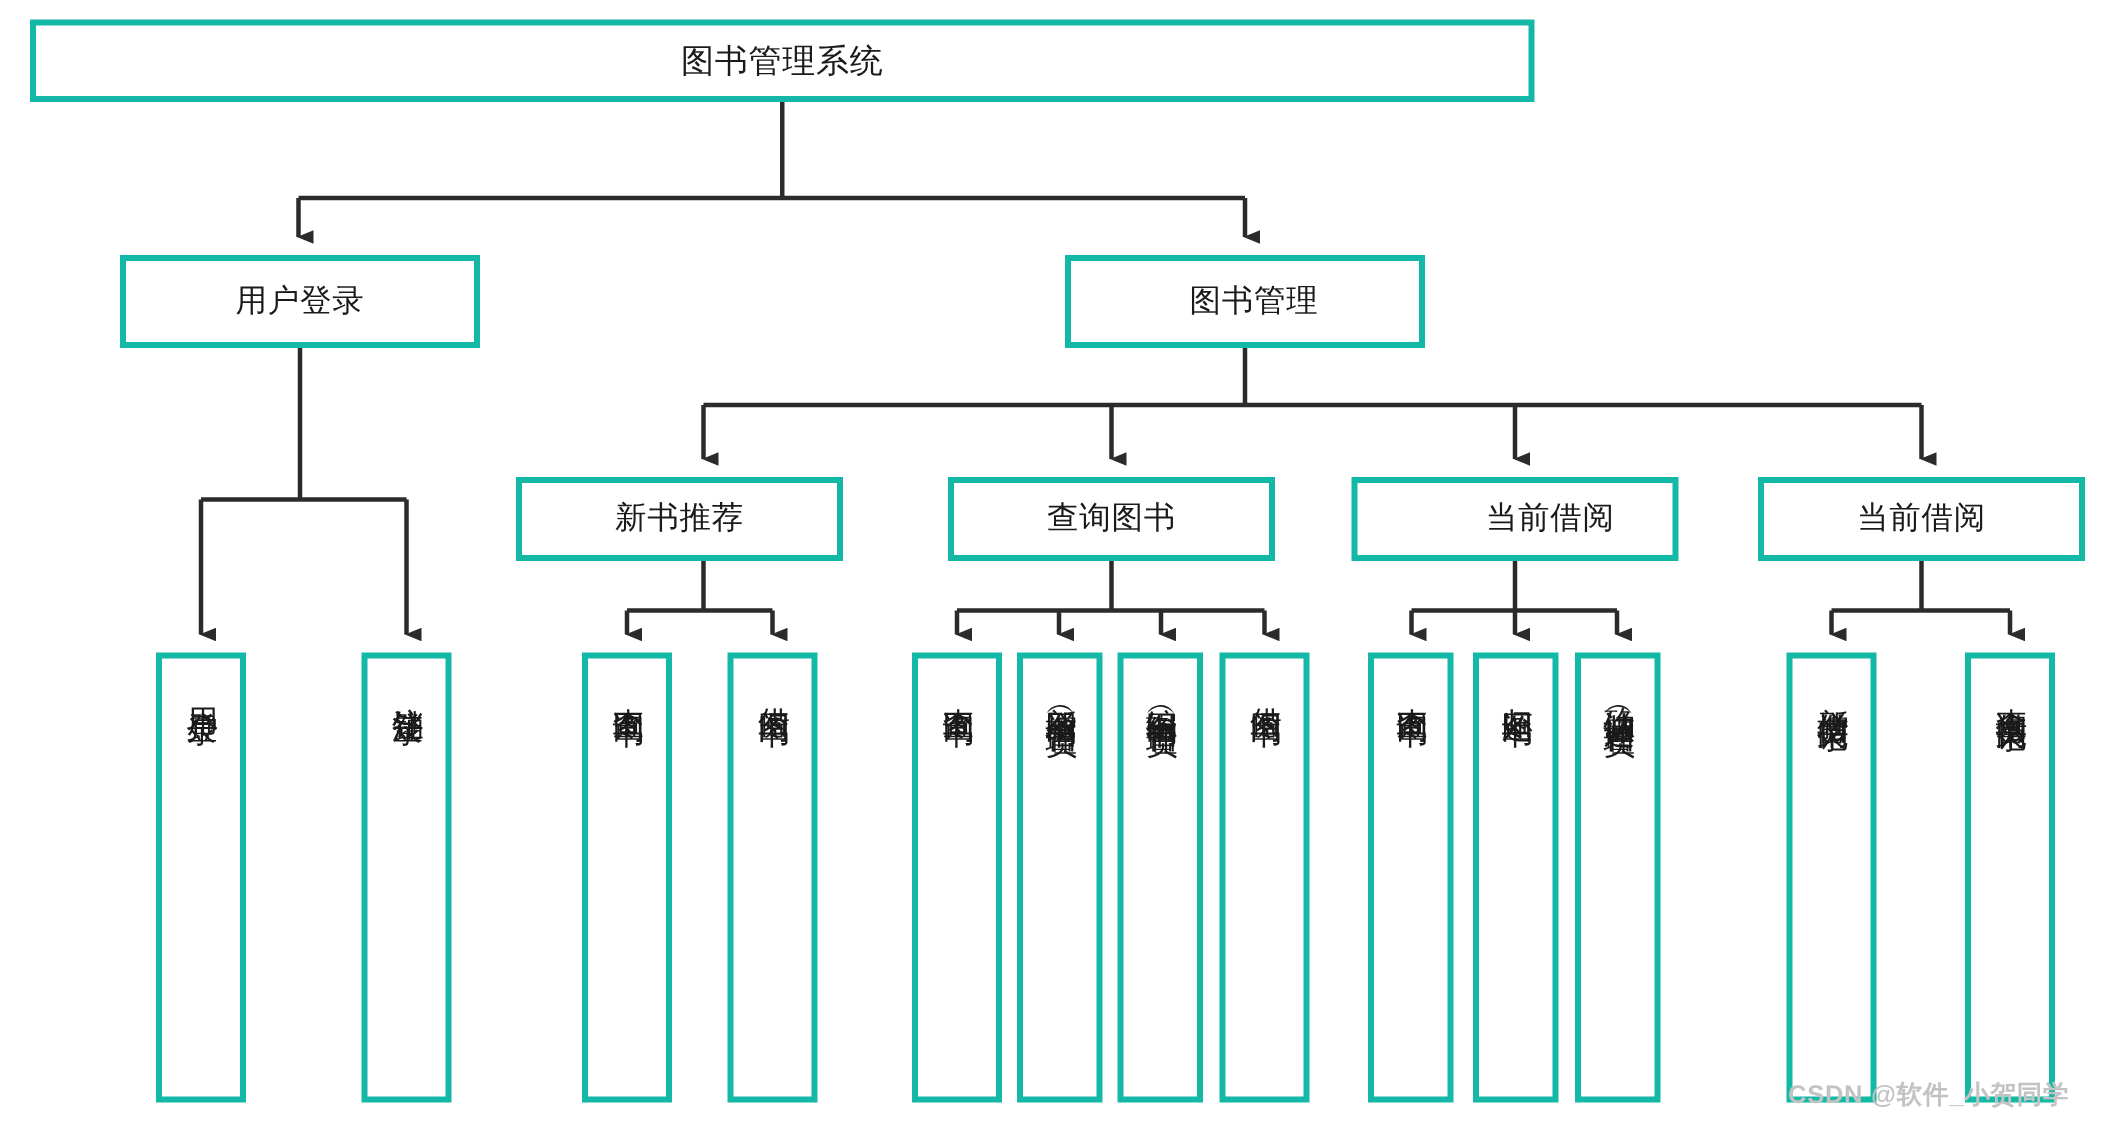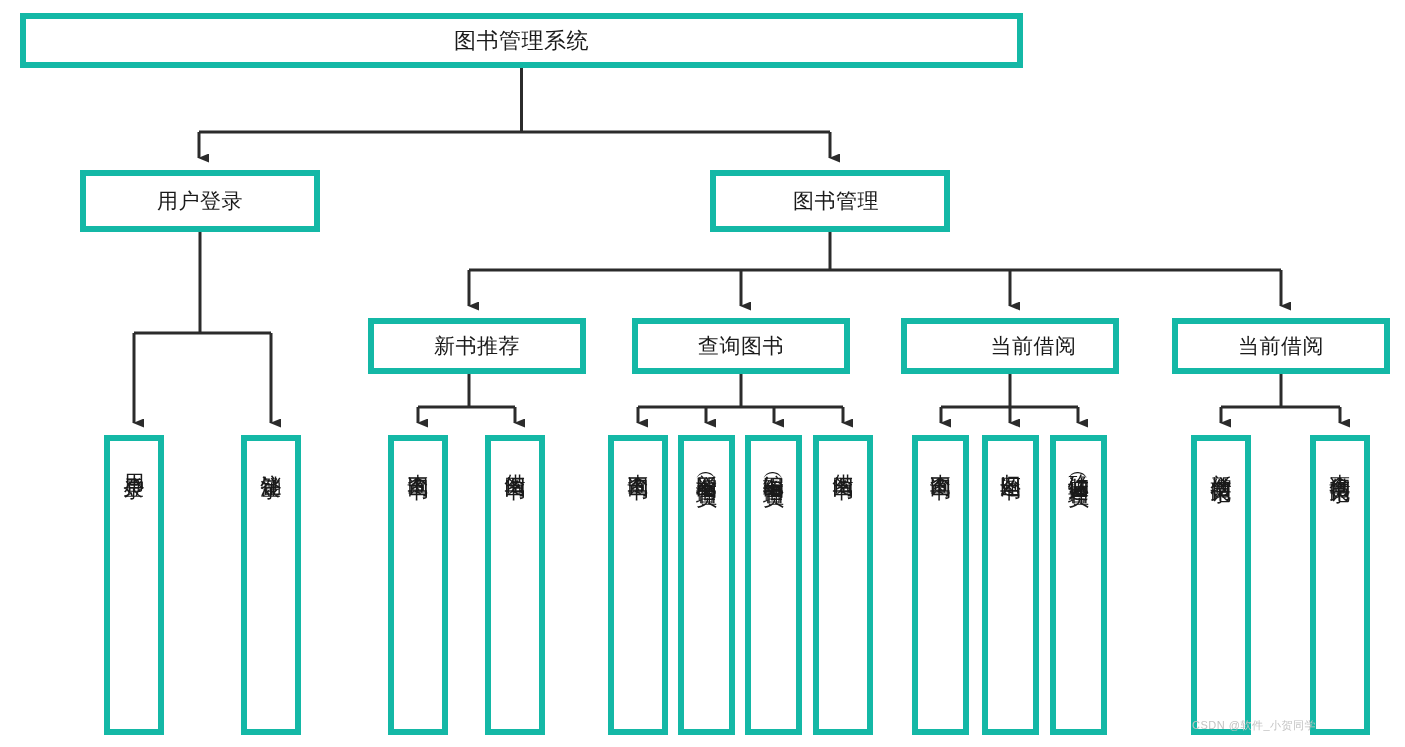--- a/index.html
+++ b/index.html
@@ -23,21 +23,21 @@
     left: 0;
     top: 0;
     width: 1405px;
     height: 747px;
     pointer-events: none;
   }
   .node {
     position: absolute;
     box-sizing: border-box;
     background: #ffffff;
-    border: 6px solid #14b8a6;
+    border: 4px solid #14b8a6;
     display: flex;
     align-items: center;
     justify-content: center;
     color: #1a1a1a;
     z-index: 2;
   }
   .node-label {
     display: block;
     text-align: center;
     line-height: 1.18;
@@ -60,25 +60,26 @@
   .node.vert .node-label {
     writing-mode: vertical-rl;
     text-orientation: upright;
     font-size: 21px;
     line-height: 1.05;
     letter-spacing: 2px;
     white-space: nowrap;
   }
   .watermark {
     position: absolute;
-    font-size: 11px;
+    font-size: 17px;
     color: #c3c3c3;
     letter-spacing: 0.5px;
     white-space: nowrap;
     z-index: 5;
+    font-weight: bold;
   }
 </style>
 </head>
 <body>
 
 <div id="diagram-root">
 
   <svg id="edge-layer" viewBox="0 0 1405 747" xmlns="http://www.w3.org/2000/svg">
     <defs>
       <marker id="arrowhead" markerWidth="9" markerHeight="11" refX="4.5" refY="10" orient="auto" markerUnits="userSpaceOnUse">
@@ -133,21 +134,21 @@
     <span class="node-label">图书管理系统</span>
   </div>
 
   <div class="node horiz" style="left:80px; top:170px; width:240px; height:62px;">
     <span class="node-label">用户登录</span>
   </div>
   <div class="node horiz" style="left:710px; top:170px; width:240px; height:62px;padding-left:12px;">
     <span class="node-label">图书管理</span>
   </div>
 
-  <div class="node horiz" style="left:368px; top:318px; width:218px; height:56px;">
+  <div class="node horiz" style="left:344px; top:318px; width:218px; height:56px;">
     <span class="node-label">新书推荐</span>
   </div>
   <div class="node horiz" style="left:632px; top:318px; width:218px; height:56px;">
     <span class="node-label">查询图书</span>
   </div>
   <div class="node horiz" style="left:901px; top:318px; width:218px; height:56px;padding-left:47px;">
     <span class="node-label">当前借阅</span>
   </div>
   <div class="node horiz" style="left:1172px; top:318px; width:218px; height:56px;">
     <span class="node-label">当前借阅</span>

